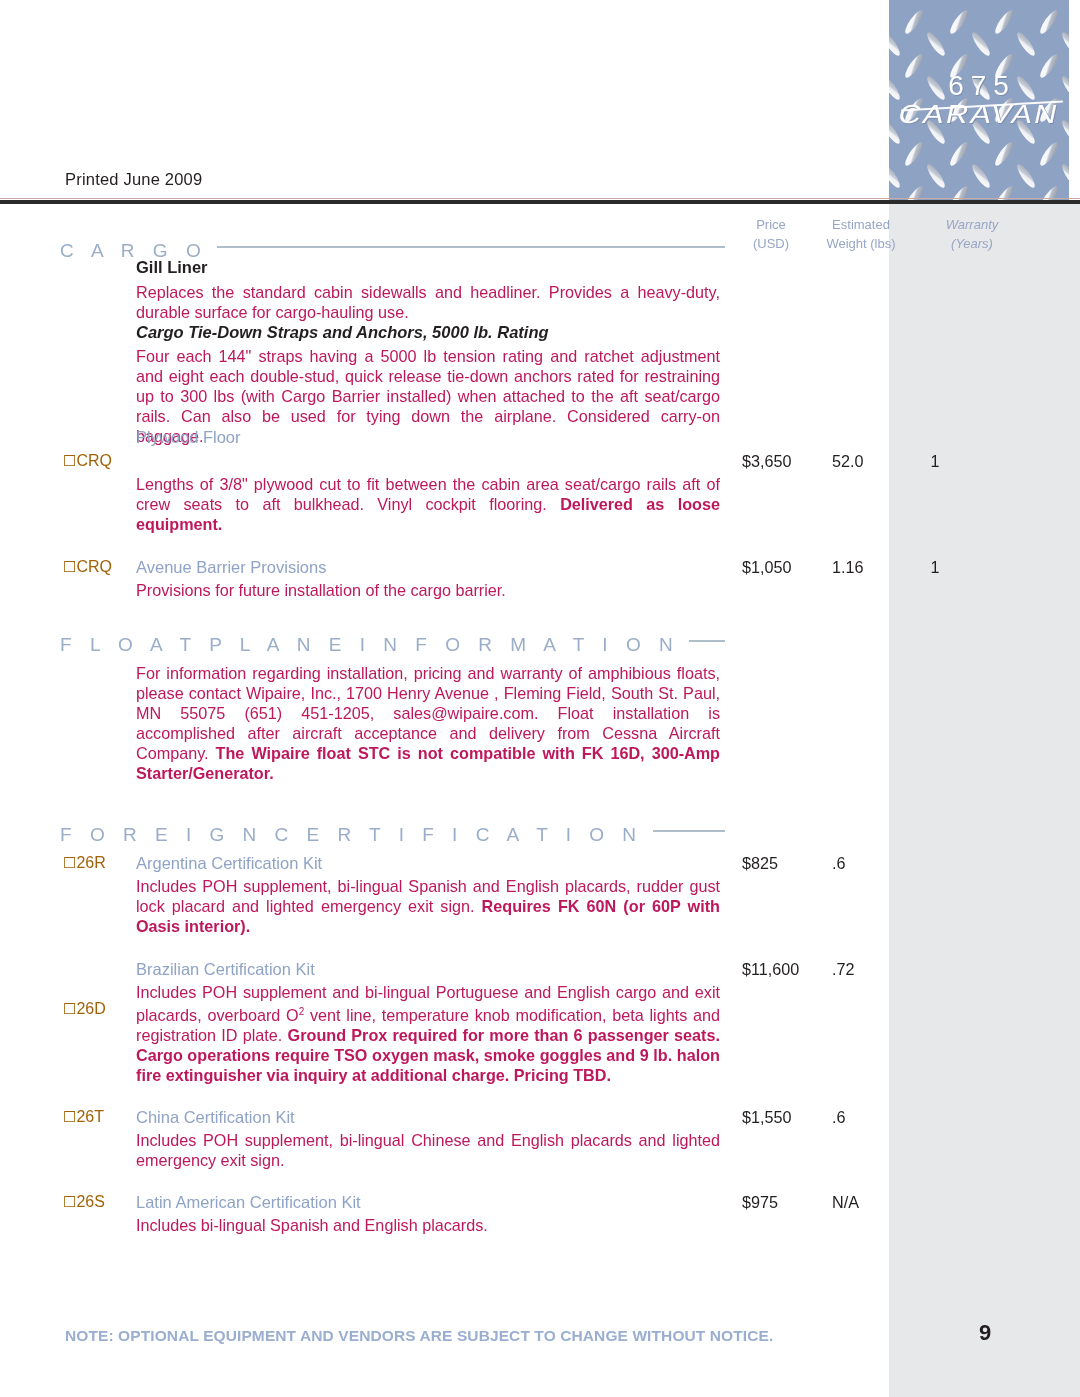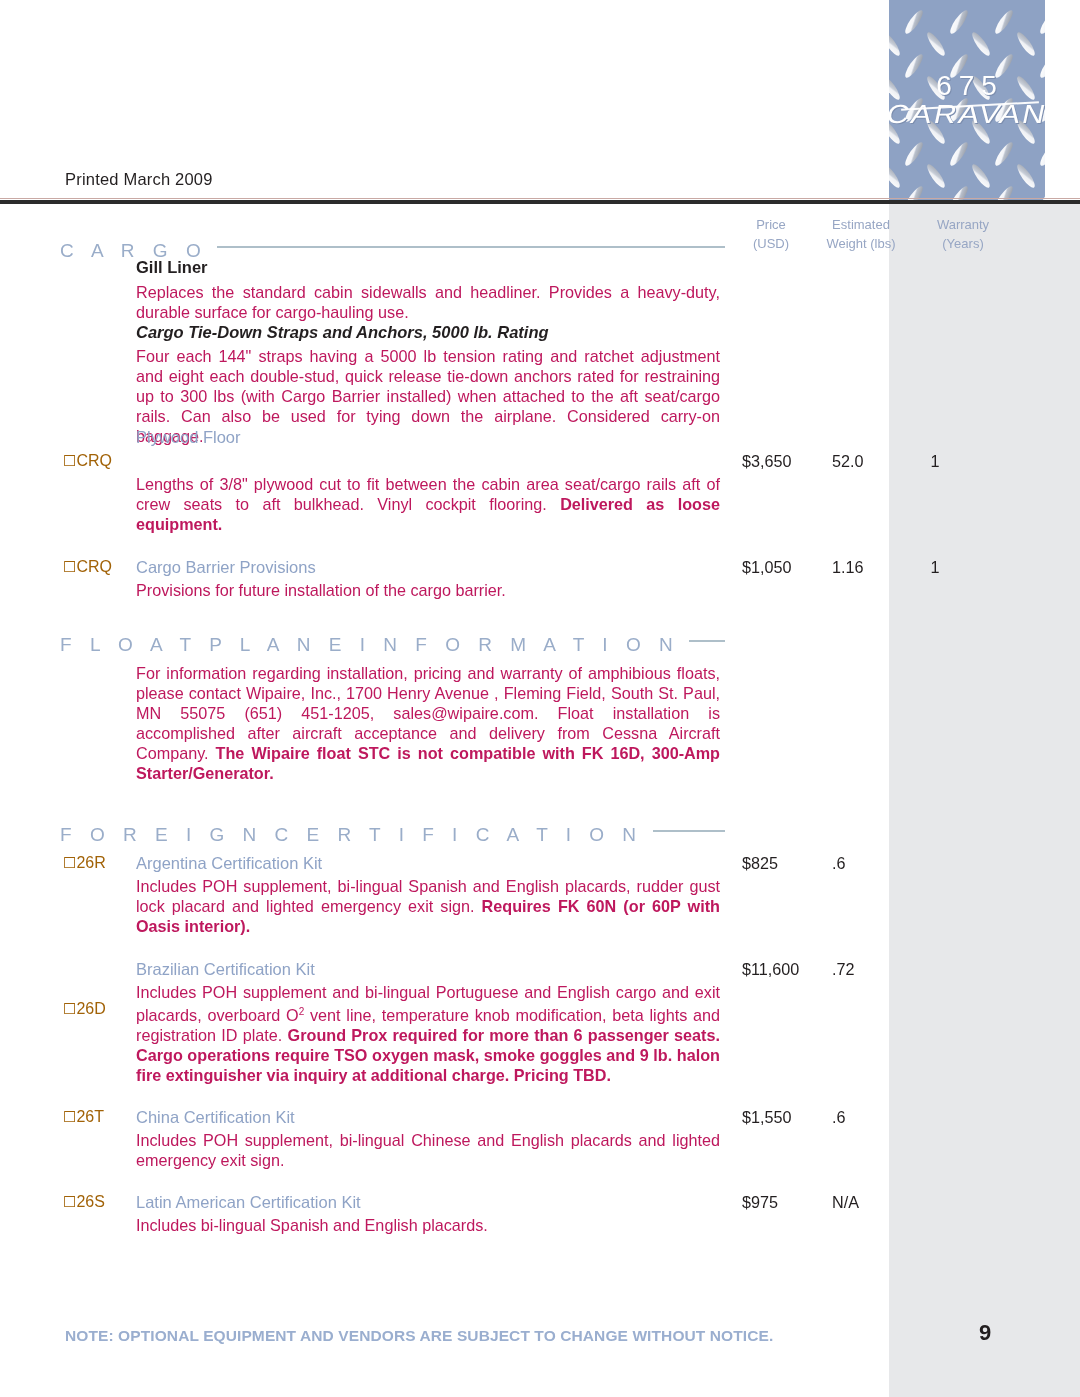--- a/index.html
+++ b/index.html
@@ -10,21 +10,21 @@
     background: #ffffff;
     font-family: "Liberation Sans", sans-serif;
     position: relative;
     overflow: hidden;
     color: #231f20;
   }
 
   
   .header-band {
     position: absolute;
-    left: 889px; top: 0; width: 156px; height: 202px;
+    left: 889px; top: 0; width: 180px; height: 202px;
     background: #7f1d1d;
     overflow: hidden;
   }
   .plate-svg { position: absolute; left: 0; top: 0; }
   .brand-block {
     position: absolute;
     left: 0; right: 0; top: 72px;
     text-align: center;
     pointer-events: none;
   }
@@ -93,21 +93,21 @@
     color: #97a6c4;
     font-size: 13px;
     line-height: 1.45;
   }
   .col-heads .ch {
     position: absolute;
     text-align: center;
   }
   .ch-price   { left: 0px;   width: 72px; }
   .ch-weight  { left: 72px;  width: 108px; }
-  .ch-warr    { left: 178px; width: 100px; }
+  .ch-warr    { left: 187px; width: 100px; font-style: italic; }
 
   
   .section {
     position: absolute;
     left: 60px;
     display: flex;
     align-items: center;
     width: 665px;
   }
   .section-title {
@@ -269,21 +269,21 @@
   <div class="brand-block">
     <div class="brand-675">675</div>
     <div class="brand-caravan">CARAVAN</div>
   </div>
   <div class="brand-rule"></div>
 </div>
 
 <div class="top-rule-thin"></div>
 <div class="top-rule"></div>
 
-<div class="printed">Printed March 2009</div>
+<div class="printed">Printed June 2009</div>
 
 <div class="col-heads">
   <div class="ch ch-price">
     <div>Price</div>
     <div>(USD)</div>
   </div>
   <div class="ch ch-weight">
     <div>Estimated</div>
     <div>Weight (lbs)</div>
   </div>
@@ -312,21 +312,21 @@
   <div class="code" style="top:452px;"><span class="box">☐</span><span>CRQ</span></div>
   <div class="itemtitle" style="top:428px;">Plywood Floor</div>
   <div class="desc" style="top:474px;"><span>Lengths of 3/8" plywood cut to fit between the cabin area seat/cargo rails aft of crew seats to aft bulkhead. Vinyl cockpit flooring. </span><b>Delivered as loose equipment.</b></div>
   <div class="price" style="top:452px;">$3,650</div>
   <div class="weight" style="top:452px;">52.0</div>
   <div class="warranty" style="top:452px;">1</div>
 </div>
 
 <div class="entry">
   <div class="code" style="top:558px;"><span class="box">☐</span><span>CRQ</span></div>
-  <div class="itemtitle" style="top:558px;">Cargo Barrier Provisions</div>
+  <div class="itemtitle" style="top:558px;">Avenue Barrier Provisions</div>
   <div class="desc nojust" style="top:580px;">Provisions for future installation of the cargo barrier.</div>
   <div class="price" style="top:558px;">$1,050</div>
   <div class="weight" style="top:558px;">1.16</div>
   <div class="warranty" style="top:558px;">1</div>
 </div>
 
 <div class="section" style="top:622px;">
   <span class="section-title">F L O A T P L A N E   I N F O R M A T I O N</span>
   <span class="section-rule"></span>
 </div>

